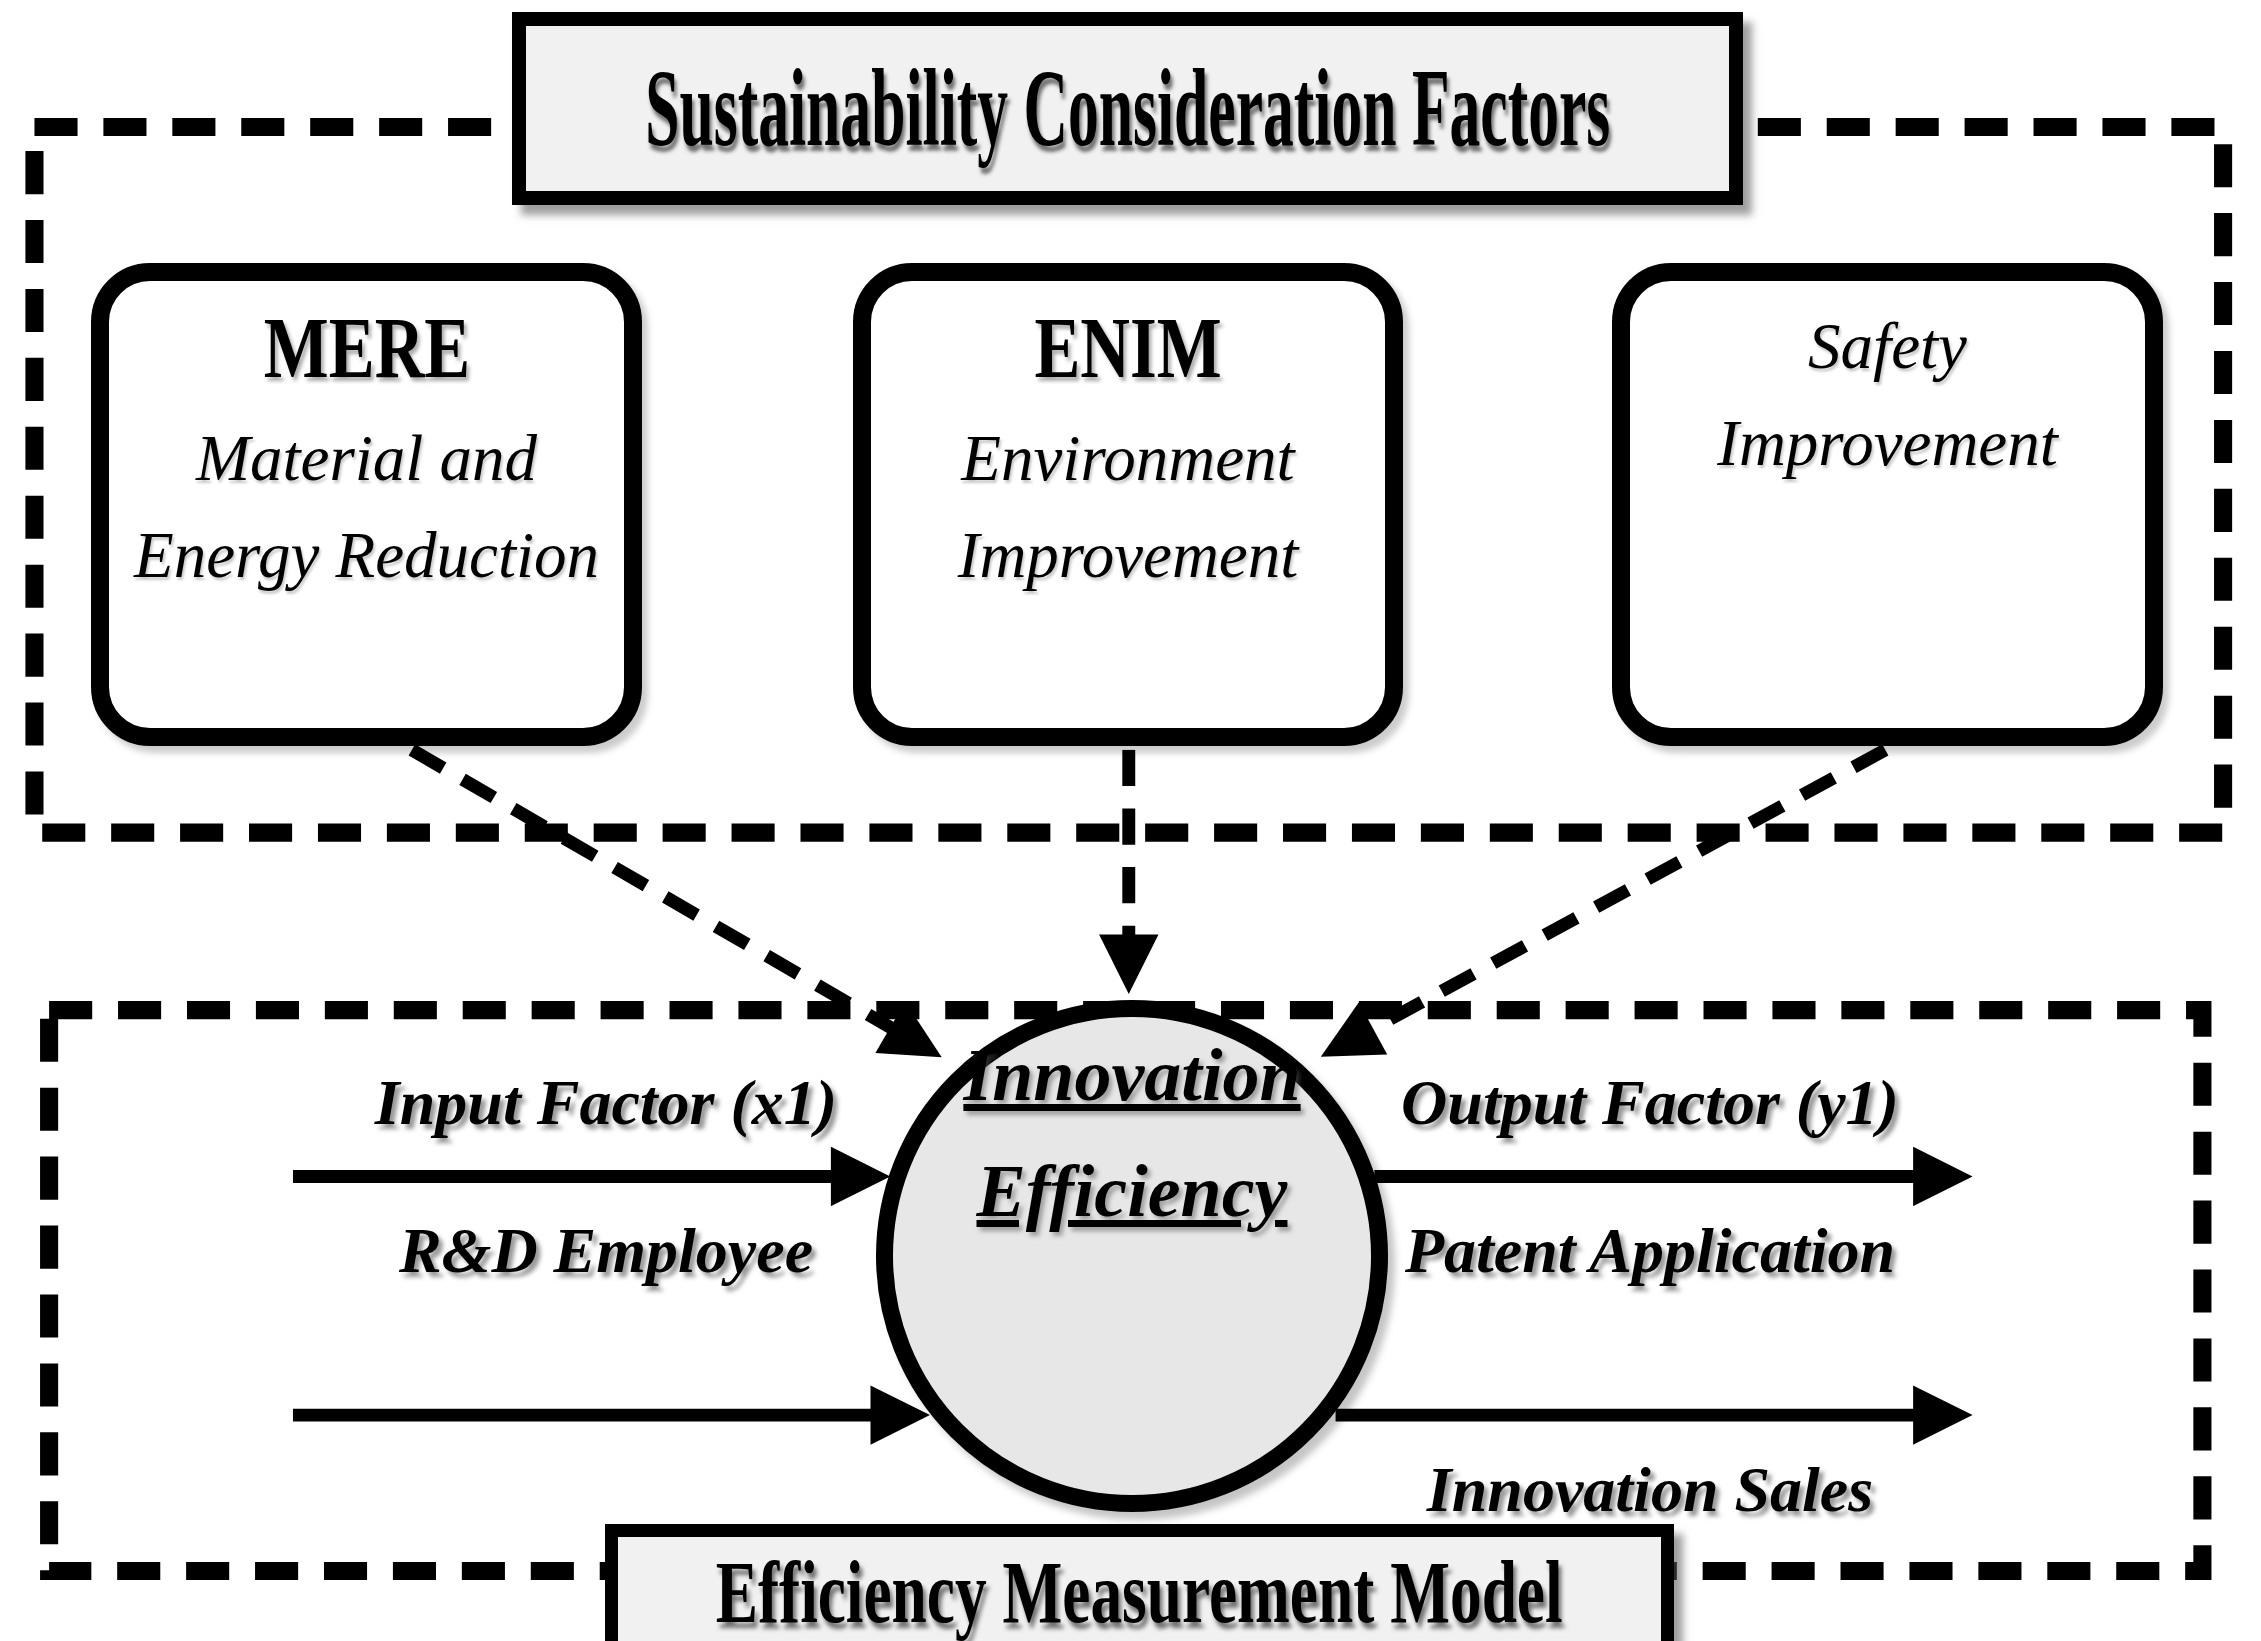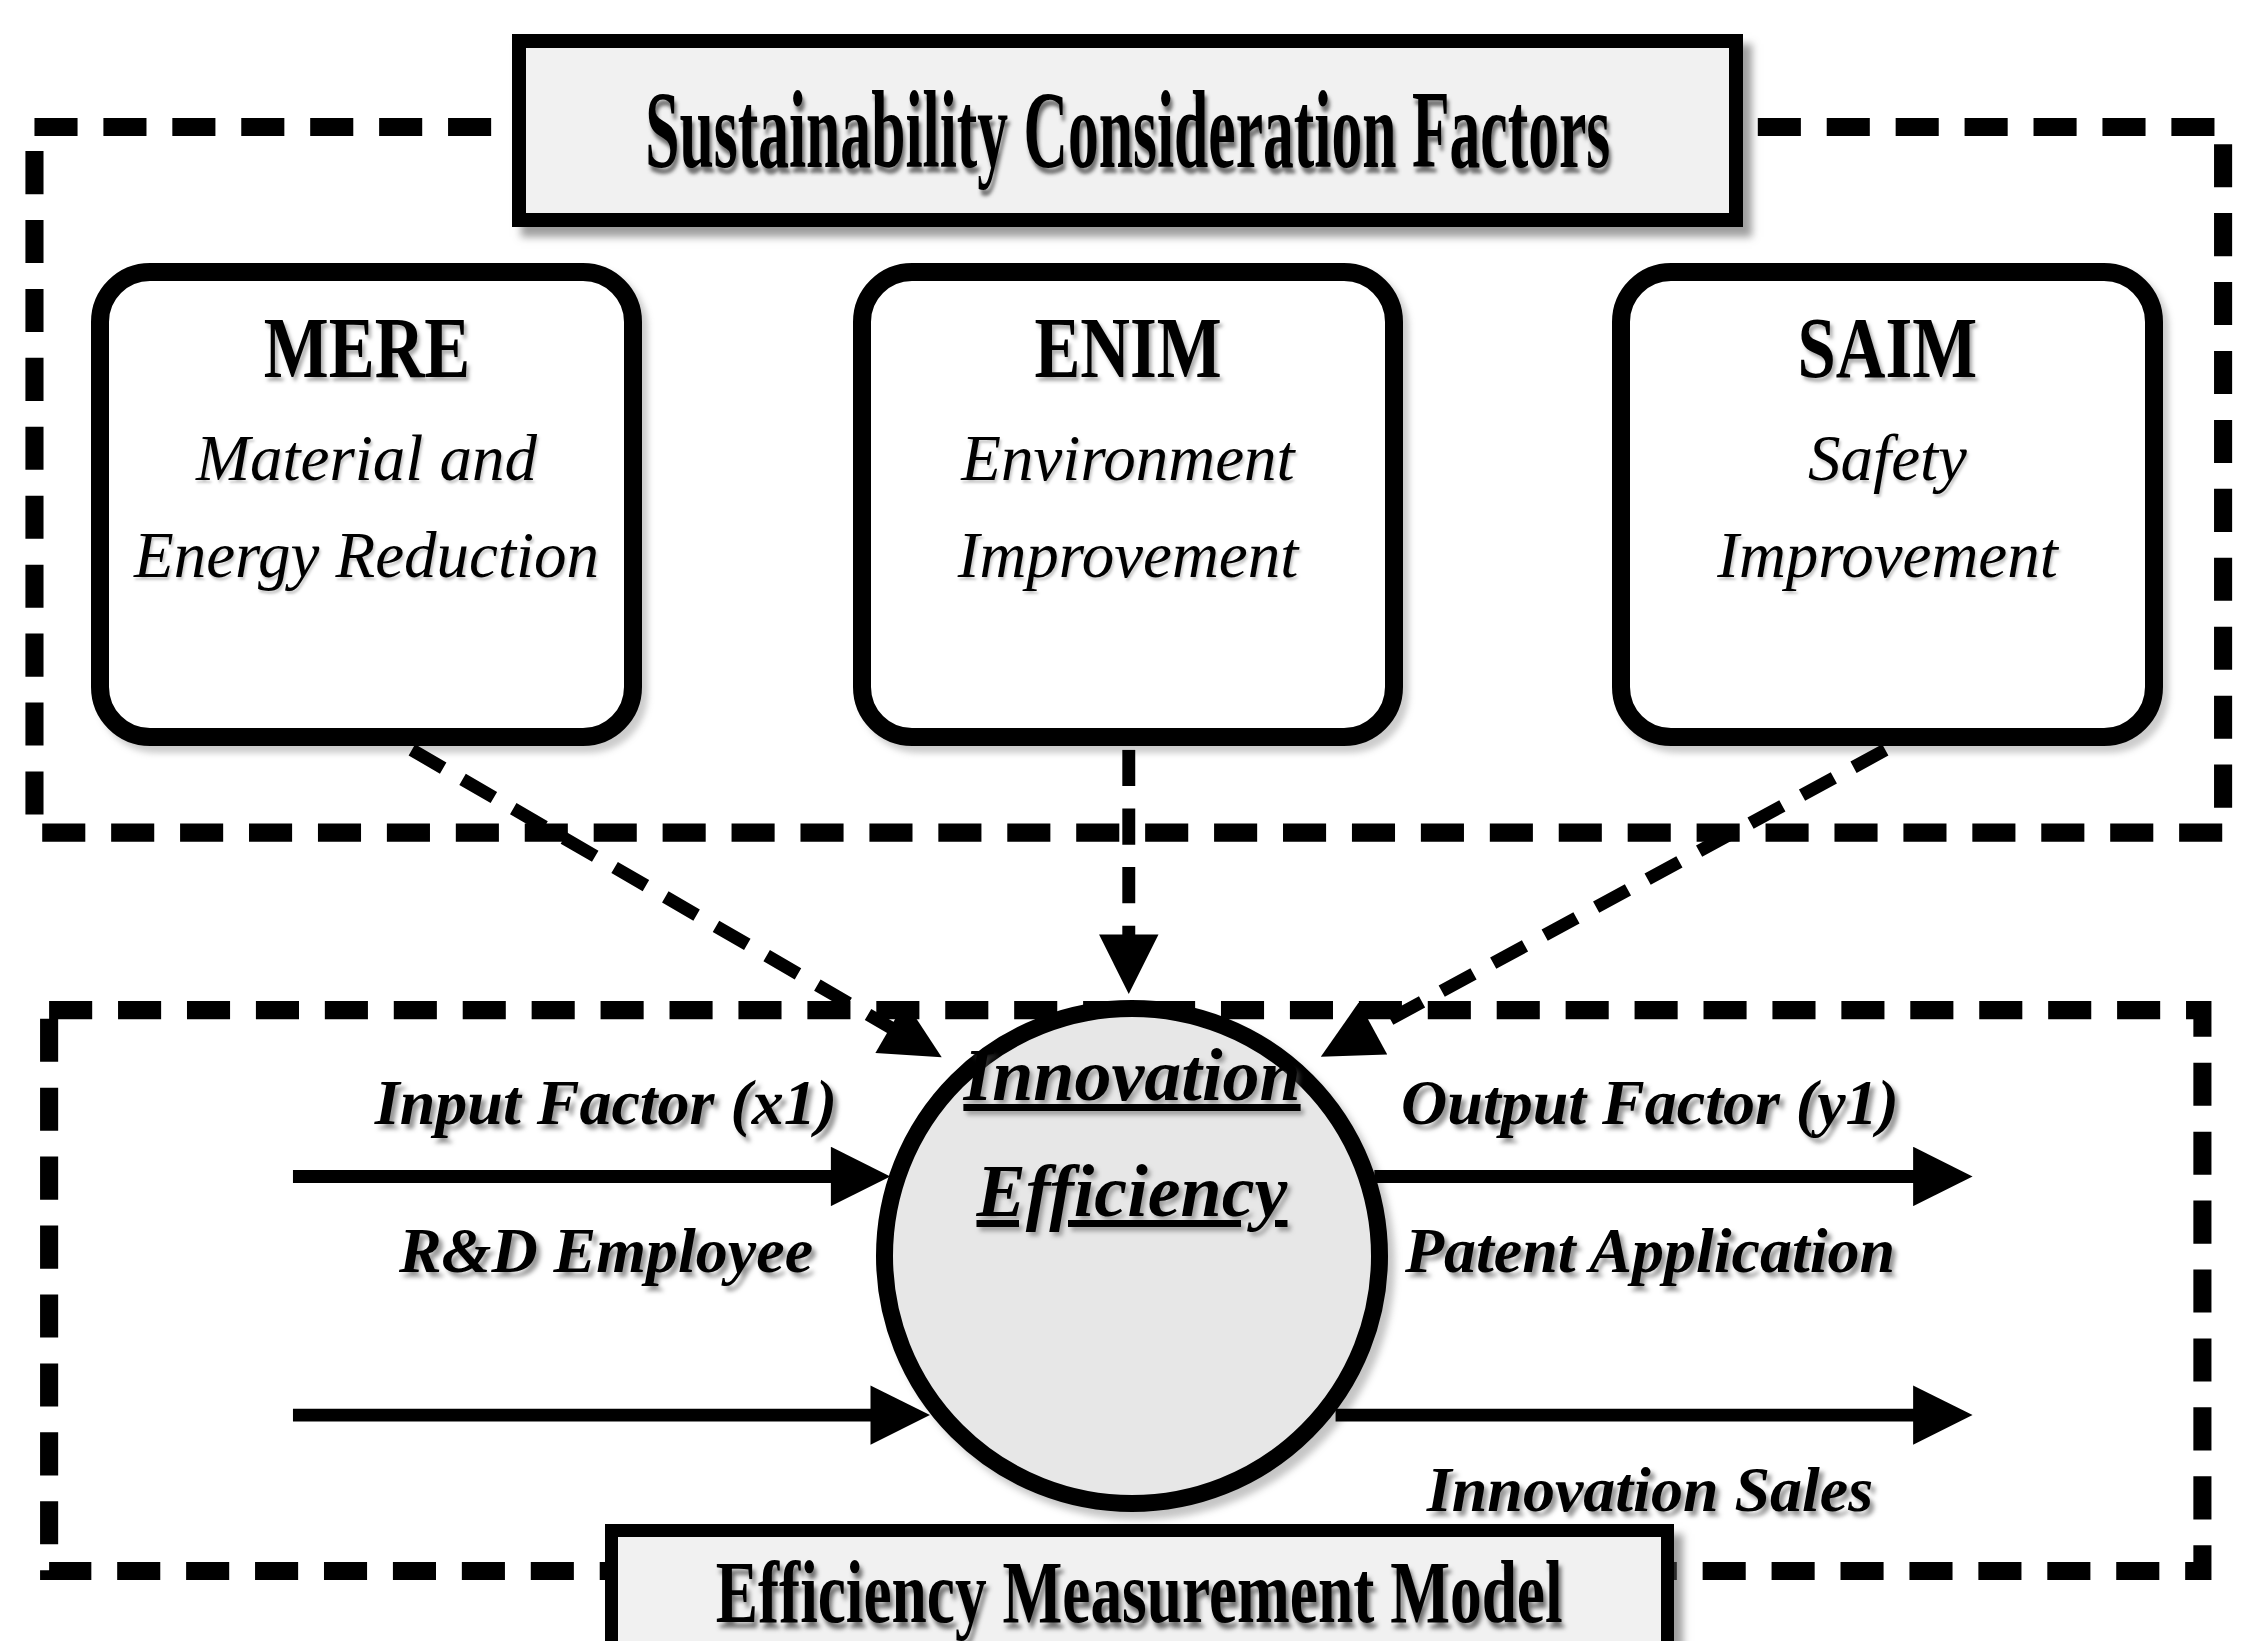--- a/index.html
+++ b/index.html
@@ -15,21 +15,21 @@
   #arrow-layer{z-index:5;}
 
   .title-box{
     position:absolute;
     background:#f1f1f1;
     border:14.6px solid #000000;
     box-shadow:8.6px 9.5px 7.8px rgba(80,80,80,0.55);
     display:flex;align-items:center;justify-content:center;
     z-index:4;
   }
-  .title-box.top{left:512px;top:34px;width:1203px;height:165px;}
+  .title-box.top{left:512px;top:12px;width:1203px;height:165px;}
   .title-box.bottom{left:605px;top:1524px;width:1043px;height:110px;border-width:13px;}
   .title-text{
     display:inline-block;
     font-weight:bold;
     white-space:nowrap;
     color:#000;
     text-shadow:4.3px 6px 5.2px rgba(60,60,60,0.7);
   }
   .title-box.top .title-text{font-size:110px;transform:scaleX(0.56);}
   .title-box.bottom .title-text{font-size:88px;transform:scaleX(0.72);}
@@ -111,23 +111,20 @@
 
   <div class="factor-box" style="left:853px;width:550px">
     <div class="acro-line">
       <span class="acro">ENIM</span>
     </div>
     <div class="desc">Environment</div>
     <div class="desc">Improvement</div>
   </div>
 
   <div class="factor-box" style="left:1612px">
-    <div class="acro-line">
-      <span class="acro">SAIM</span>
-    </div>
     <div class="desc">Safety</div>
     <div class="desc">Improvement</div>
   </div>
 
   <div class="circle">
     <div class="circle-text">
       <div>Innovation</div>
       <div>Efficiency</div>
     </div>
   </div>

